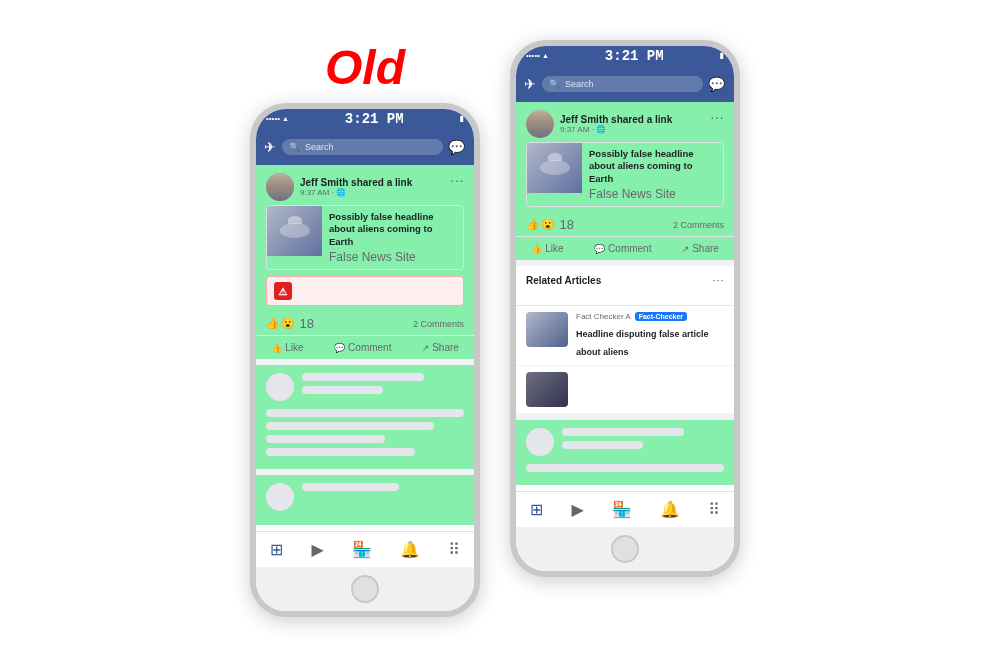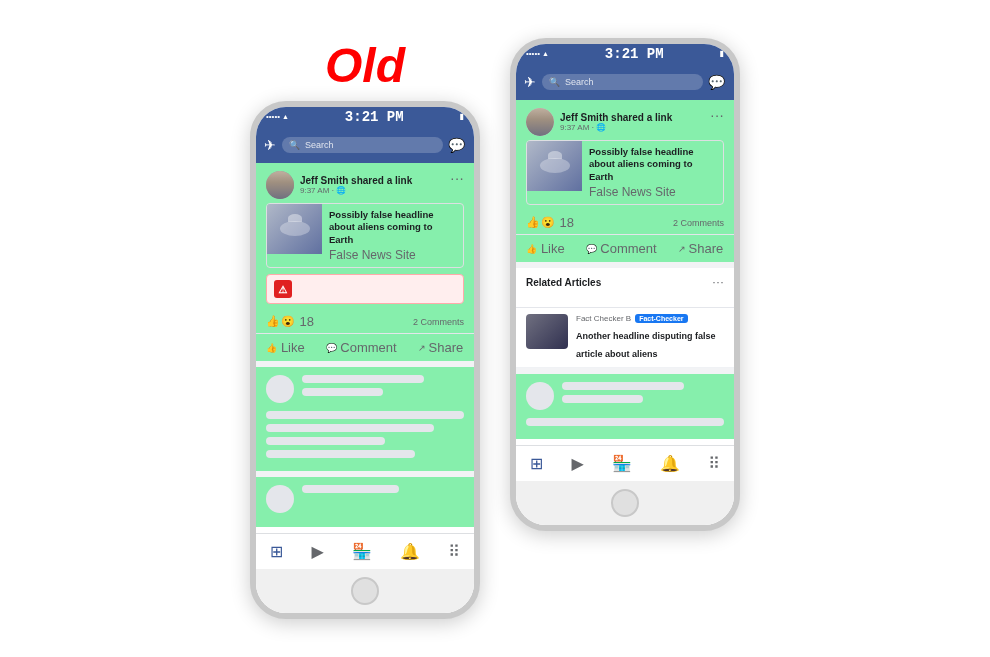--- a/index.html
+++ b/index.html
@@ -236,21 +236,21 @@
     }
     .action-btn {
       display: flex;
       align-items: center;
       gap: 3px;
       padding: 3px 6px;
       color: #65676b;
       font-size: 9px;
     }
     .action-btn-label {
-      font-size: 13px;
+      font-size: 10px;
       color: #65676b;
     }
     
     .gray-content {
       padding: 8px 10px;
     }
     .gray-block {
       height: 8px;
       background: #e4e6eb;
       border-radius: 4px;
@@ -607,30 +607,33 @@
               </div>
             </div>
           </div>
 
           <div class="related-section">
             <div class="related-header">
               <span class="related-title">Related Articles</span>
               <span class="related-dots">···</span>
             </div>
 
+            <div class="related-item">
+              <div class="related-thumb" style="background:linear-gradient(135deg,#b0b8c8,#506090);"></div>
+              <div class="related-meta">
+                <div class="related-source-row">
+                  <span class="related-source">Fact Checker A</span>
+                  <span class="fact-checker-badge">Fact-Checker</span>
+                </div>
+                <span class="related-headline">Headline disputing false article about aliens</span>
+              </div>
+            </div>
 
             <div class="related-item">
               <div class="related-thumb" style="background:linear-gradient(135deg,#707080,#303050);"></div>
-              <div class="related-meta">
-                <div class="related-source-row">
-                  <span class="related-source">Fact Checker B</span>
-                  <span class="fact-checker-badge">Fact-Checker</span>
-                </div>
-                <span class="related-headline">Another headline disputing false article about aliens</span>
-              </div>
             </div>
           </div>
 
           <div class="post-card">
             <div class="gray-content">
               <div style="display:flex;gap:8px;margin-bottom:8px;">
                 <div class="gray-square"></div>
                 <div style="flex:1;">
                   <div class="gray-block gray-line-75"></div>
                   <div class="gray-block gray-line-50"></div>

